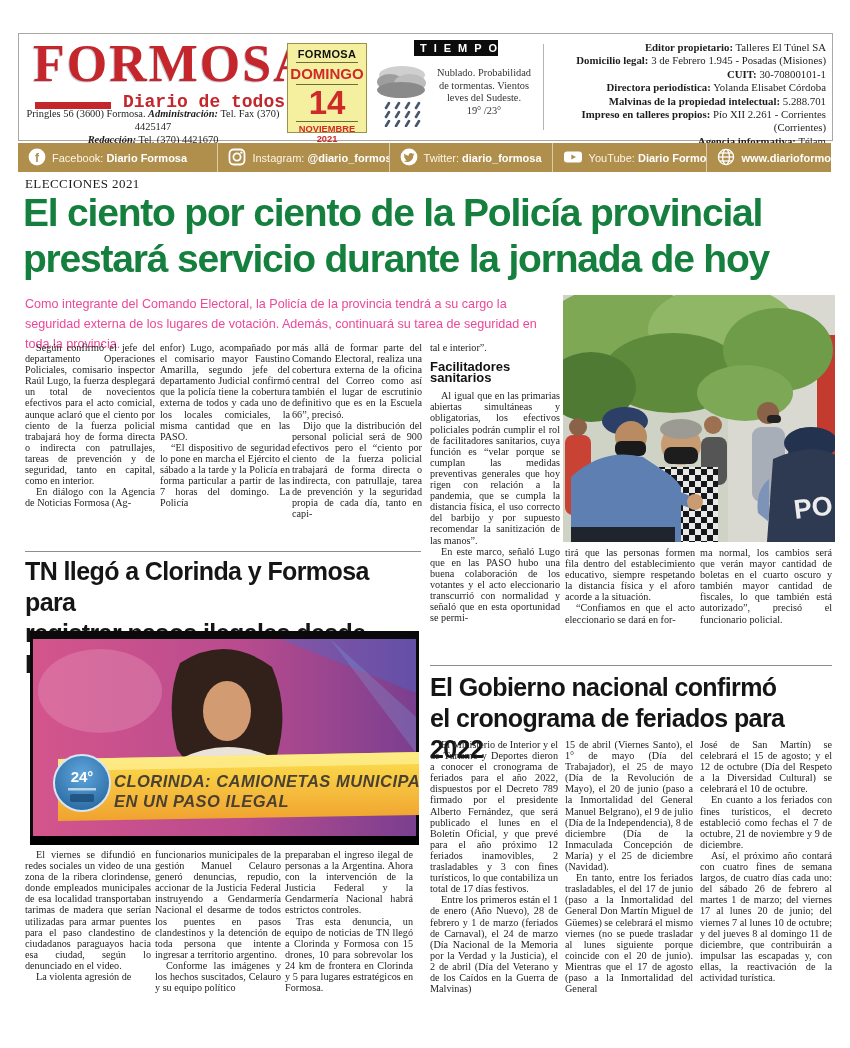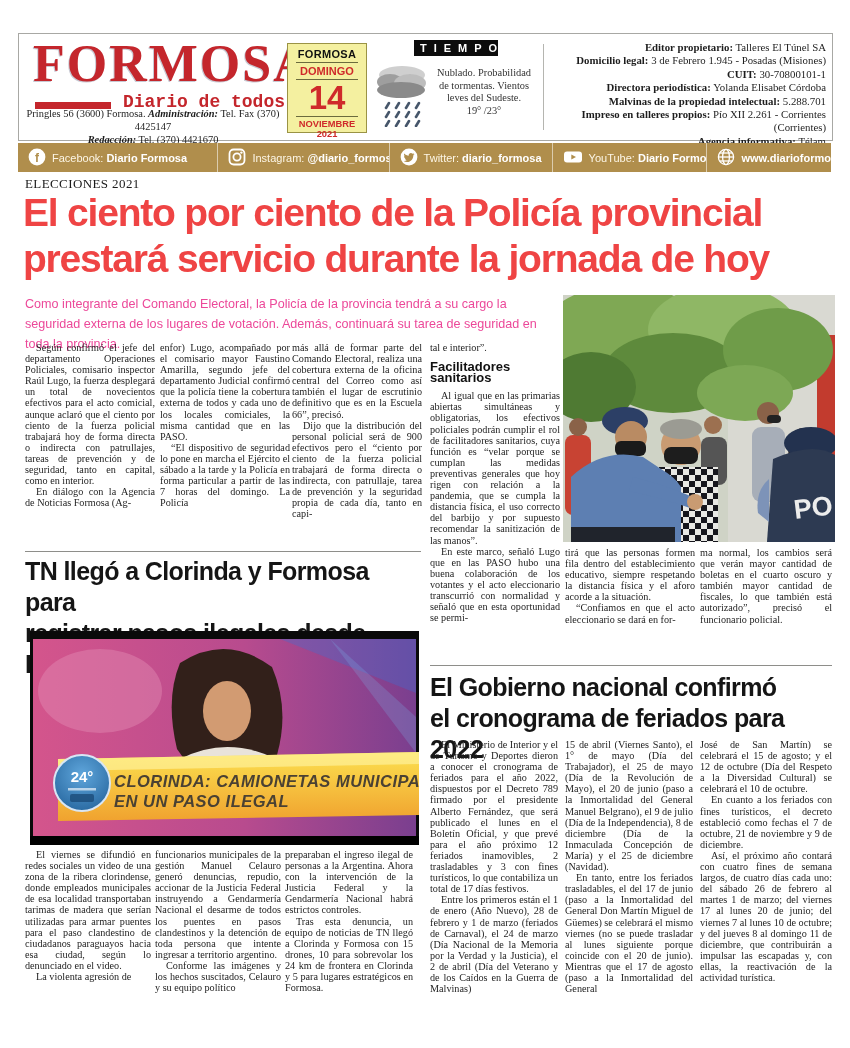--- a/index.html
+++ b/index.html
@@ -18,21 +18,21 @@
            color:#c4262c;margin-left:12px;white-space:nowrap;}
   .addr{position:absolute;left:0px;top:74px;width:268px;text-align:center;
         font-size:10.4px;line-height:12.8px;color:#1d1d1d;}
   .addr b{font-weight:700;font-style:italic;}
 
   .datebox{position:absolute;left:268px;top:9px;width:78px;height:88px;background:#f4f0a0;
            border:1px solid #9a9345;text-align:center;}
   .d-city{font-family:"Liberation Sans",sans-serif;font-weight:700;font-size:11px;color:#111;
           padding-top:4px;letter-spacing:.3px;}
   .d-sep{height:1px;background:#6b6b3d;margin:2px 8px;}
-  .d-day{font-family:"Liberation Sans",sans-serif;font-weight:700;font-size:11px;color:#cf2a2a;}
+  .d-day{font-family:"Liberation Sans",sans-serif;font-weight:700;font-size:15px;color:#cf2a2a;}
   .d-num{font-family:"Liberation Sans",sans-serif;font-weight:700;font-size:33px;line-height:32px;color:#cf2a2a;}
   .d-month{font-family:"Liberation Sans",sans-serif;font-weight:700;font-size:9.3px;color:#cf2a2a;padding-bottom:3px;}
 
   .weather{position:absolute;left:356px;top:6px;width:162px;height:94px;}
   .w-title{background:#0c0c0c;color:#fff;font-family:"Liberation Sans",sans-serif;font-weight:700;
            font-size:11px;letter-spacing:7px;text-align:center;padding:2px 0 2px 6px;width:78px;margin:0 auto;}
   .w-body{display:flex;margin-top:5px;}
   .w-icon{flex:0 0 56px;}
   .w-text{flex:1;text-align:center;font-size:10.4px;line-height:12.6px;color:#333;padding-top:6px;}
   .w-divider{position:absolute;left:524px;top:10px;height:86px;width:1px;background:#b5b5b0;}
@@ -49,21 +49,21 @@
             font-family:"Liberation Sans",sans-serif;font-size:11px;color:#fff;white-space:nowrap;overflow:hidden;}
   .soc-item:last-child{border-right:none;}
   .soc-prefix{font-weight:400;color:#fdf6e6;}
   .soc-name{font-weight:700;color:#ffffff;}
 
   
   .kicker{position:absolute;left:25px;top:176px;font-family:Liberation Serif, serif;
           font-size:13px;color:#1a1a1a;letter-spacing:.4px;}
   .headline-xl{position:absolute;left:23px;top:190px;width:812px;
                font-family:"Liberation Sans",sans-serif;font-weight:700;font-size:39px;
-               line-height:46px;letter-spacing:-1.2px;color:#ef4444;}
+               line-height:46px;letter-spacing:-1.2px;color:#15803d;}
   .lede{position:absolute;left:25px;top:294px;width:528px;
         font-family:"Liberation Sans",sans-serif;font-size:12.6px;line-height:20px;color:#ec4899;}
   .headline-md{position:absolute;font-family:"Liberation Sans",sans-serif;font-weight:700;
                font-size:25px;line-height:31px;letter-spacing:-.6px;color:#151515;}
 
   .col{position:absolute;font-size:10.2px;line-height:11.1px;text-align:justify;color:#232323;overflow:hidden;}
   .col p{margin:0;text-indent:11px;}
   .nif > p:first-child{text-indent:0;}
   .subhead{font-family:"Liberation Sans",sans-serif;font-weight:700;font-size:13px;
            margin:8px 0 7px 0;color:#111;text-align:left;text-indent:0;}

